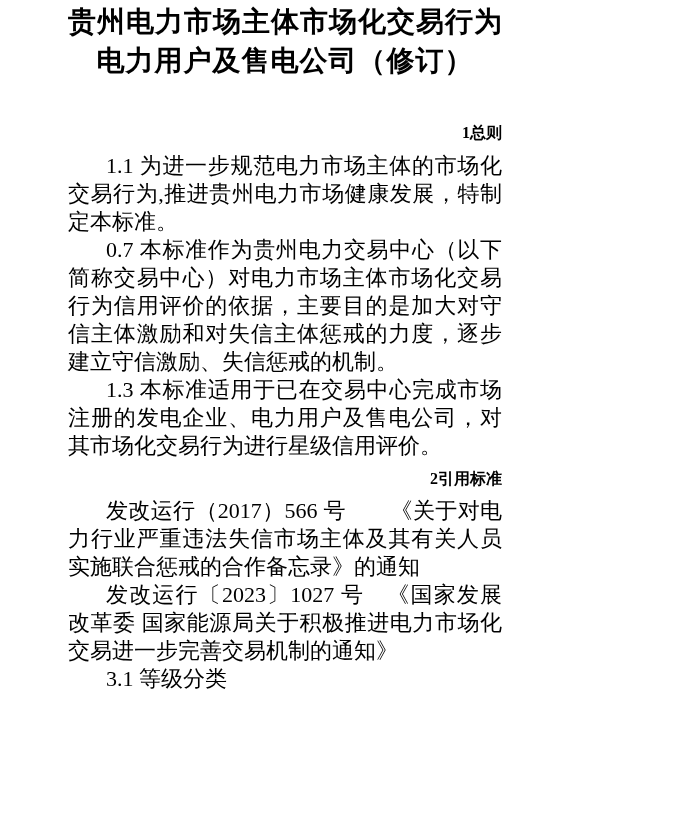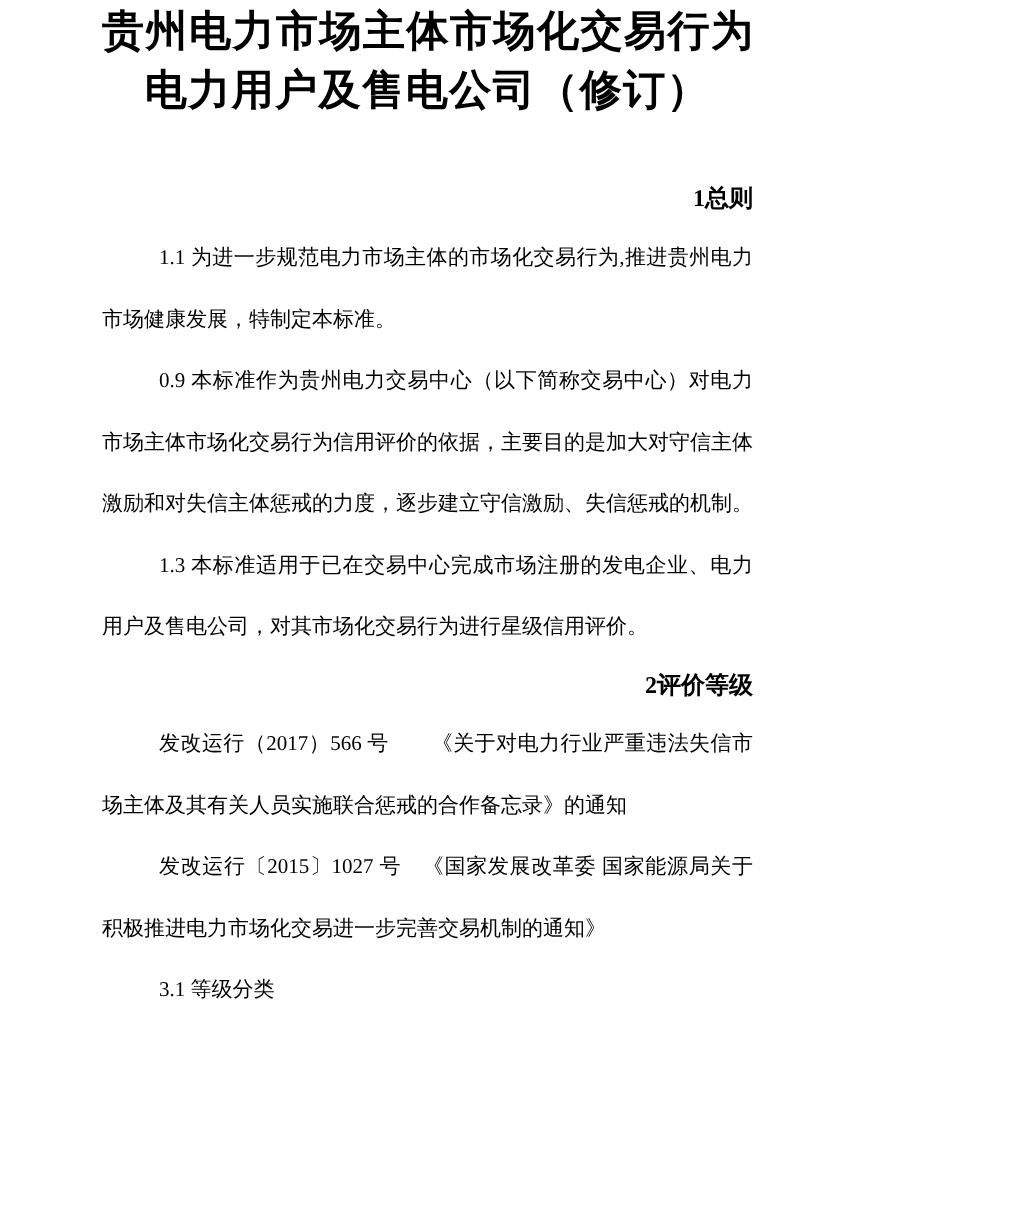--- a/index.html
+++ b/index.html
@@ -40,51 +40,51 @@
     font-weight: bold;
     line-height: 37.5px;
     text-align: right;
   }
   .sec-num {
     display: inline-block;
     min-width: 37px;
   }
   .body-para {
     margin: 0;
-    font-size: 14px;
-    line-height: 41px;
+    font-size: 22px;
+    line-height: 28px;
     text-align: justify;
     text-indent: 38px;
     word-break: break-all;
   }
 </style>
 </head>
 <body>
 
 <div class="page">
 
   <h1 class="doc-title">
     <span class="title-line">贵州电力市场主体市场化交易行为</span>
     <span class="title-line">电力用户及售电公司（修订）</span>
   </h1>
 
   <section class="doc-section">
     <h2 class="sec-heading">
       <span class="sec-num">1</span><span class="sec-title">总则</span>
     </h2>
     <p class="body-para">1.1 为进一步规范电力市场主体的市场化交易行为,推进贵州电力市场健康发展，特制定本标准。</p>
-    <p class="body-para">0.9 本标准作为贵州电力交易中心（以下简称交易中心）对电力市场主体市场化交易行为信用评价的依据，主要目的是加大对守信主体激励和对失信主体惩戒的力度，逐步建立守信激励、失信惩戒的机制。</p>
+    <p class="body-para">0.7 本标准作为贵州电力交易中心（以下简称交易中心）对电力市场主体市场化交易行为信用评价的依据，主要目的是加大对守信主体激励和对失信主体惩戒的力度，逐步建立守信激励、失信惩戒的机制。</p>
     <p class="body-para">1.3 本标准适用于已在交易中心完成市场注册的发电企业、电力用户及售电公司，对其市场化交易行为进行星级信用评价。</p>
   </section>
 
   <section class="doc-section">
     <h2 class="sec-heading">
-      <span class="sec-num">2</span><span class="sec-title">评价等级</span>
+      <span class="sec-num">2</span><span class="sec-title">引用标准</span>
     </h2>
     <p class="body-para">发改运行（2017）566 号　　《关于对电力行业严重违法失信市场主体及其有关人员实施联合惩戒的合作备忘录》的通知</p>
-    <p class="body-para">发改运行〔2015〕1027 号　《国家发展改革委 国家能源局关于积极推进电力市场化交易进一步完善交易机制的通知》</p>
+    <p class="body-para">发改运行〔2023〕1027 号　《国家发展改革委 国家能源局关于积极推进电力市场化交易进一步完善交易机制的通知》</p>
   </section>
 
   <section class="doc-section">
     <p class="body-para">3.1 等级分类</p>
   </section>
 
 </div>
 
 </body></html>

